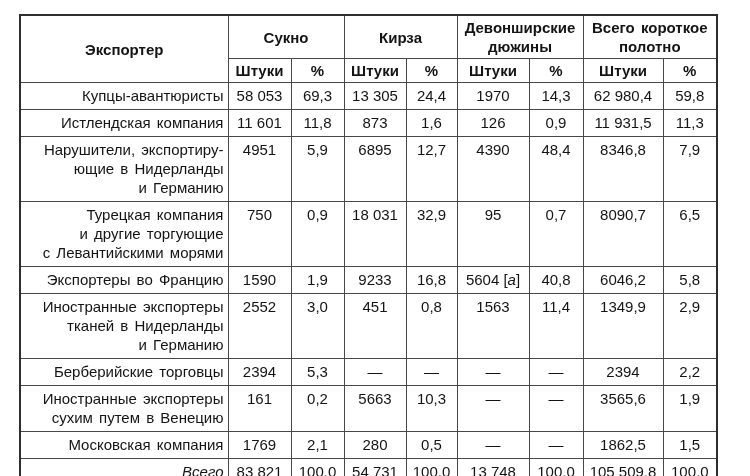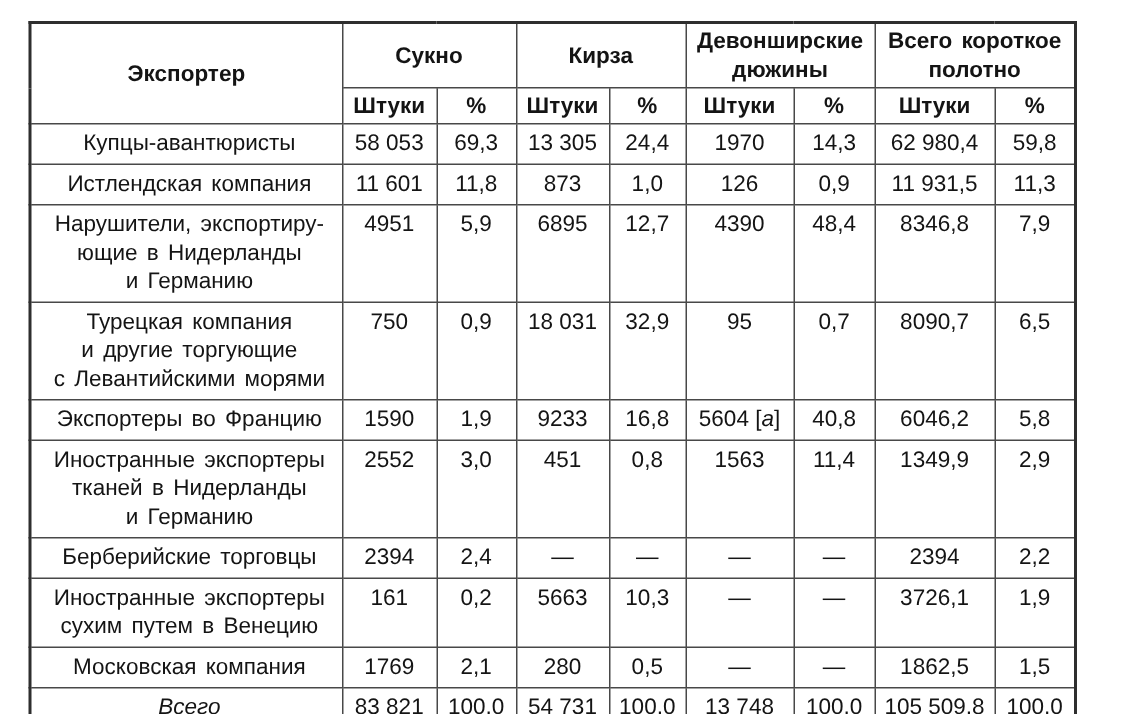--- a/index.html
+++ b/index.html
@@ -43,21 +43,21 @@
   .data-table tr.group-row { height: 39px; }
   .data-table tr.sub-row   { height: 23px; }
   .data-table tbody td {
     vertical-align: top;
     padding: 3px 2px 4px 2px;
   }
   .data-table tbody td.num {
     text-align: center;
   }
   .data-table tbody td.label {
-    text-align: center;
+    text-align: right;
     padding-left: 8px;
     padding-right: 4px;
     white-space: pre-line;
     word-spacing: 2px;
   }
   .data-table tbody tr.total td.label {
     font-style: italic;
   }
   .data-table em { font-style: italic; }
 </style>
@@ -106,21 +106,21 @@
           <td class="num">1970</td>
           <td class="num">14,3</td>
           <td class="num">62 980,4</td>
           <td class="num">59,8</td>
         </tr>
         <tr>
           <td class="label">Истлендская компания</td>
           <td class="num">11 601</td>
           <td class="num">11,8</td>
           <td class="num">873</td>
-          <td class="num">1,0</td>
+          <td class="num">1,6</td>
           <td class="num">126</td>
           <td class="num">0,9</td>
           <td class="num">11 931,5</td>
           <td class="num">11,3</td>
         </tr>
         <tr>
           <td class="label">Нарушители, экспортиру-
 ющие в Нидерланды
 и Германию</td>
           <td class="num">4951</td>
@@ -165,38 +165,38 @@
           <td class="num">451</td>
           <td class="num">0,8</td>
           <td class="num">1563</td>
           <td class="num">11,4</td>
           <td class="num">1349,9</td>
           <td class="num">2,9</td>
         </tr>
         <tr>
           <td class="label">Берберийские торговцы</td>
           <td class="num">2394</td>
-          <td class="num">2,4</td>
+          <td class="num">5,3</td>
           <td class="num">—</td>
           <td class="num">—</td>
           <td class="num">—</td>
           <td class="num">—</td>
           <td class="num">2394</td>
           <td class="num">2,2</td>
         </tr>
         <tr>
           <td class="label">Иностранные экспортеры
 сухим путем в Венецию</td>
           <td class="num">161</td>
           <td class="num">0,2</td>
           <td class="num">5663</td>
           <td class="num">10,3</td>
           <td class="num">—</td>
           <td class="num">—</td>
-          <td class="num">3726,1</td>
+          <td class="num">3565,6</td>
           <td class="num">1,9</td>
         </tr>
         <tr>
           <td class="label">Московская компания</td>
           <td class="num">1769</td>
           <td class="num">2,1</td>
           <td class="num">280</td>
           <td class="num">0,5</td>
           <td class="num">—</td>
           <td class="num">—</td>

